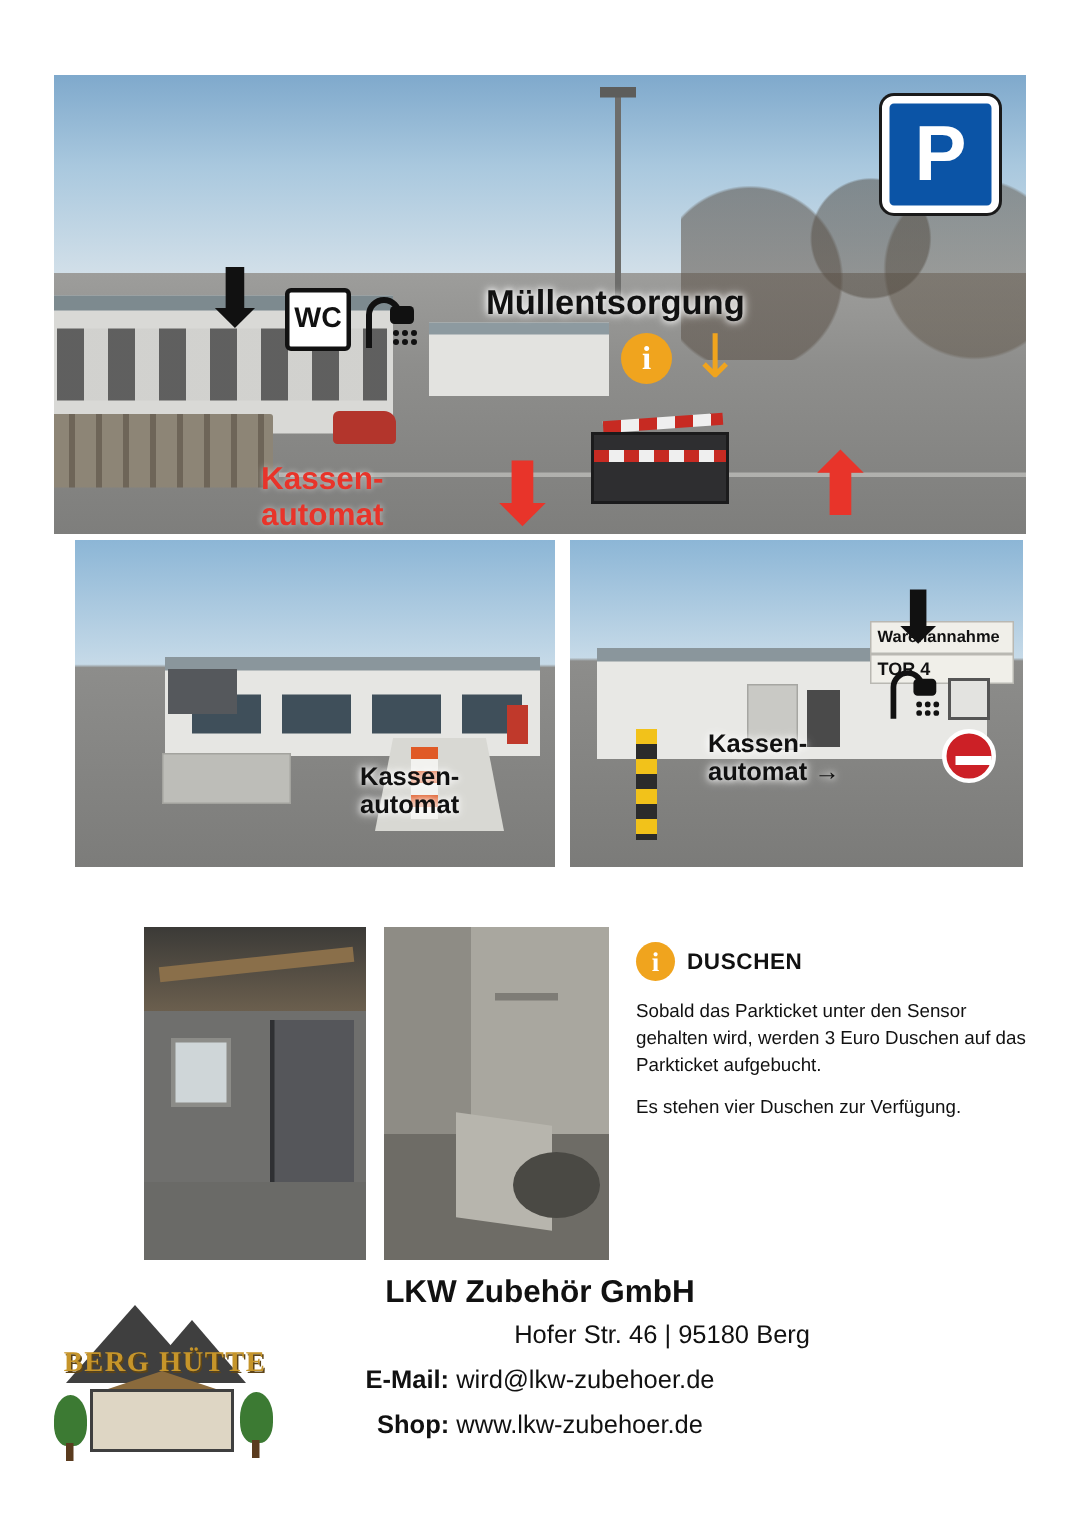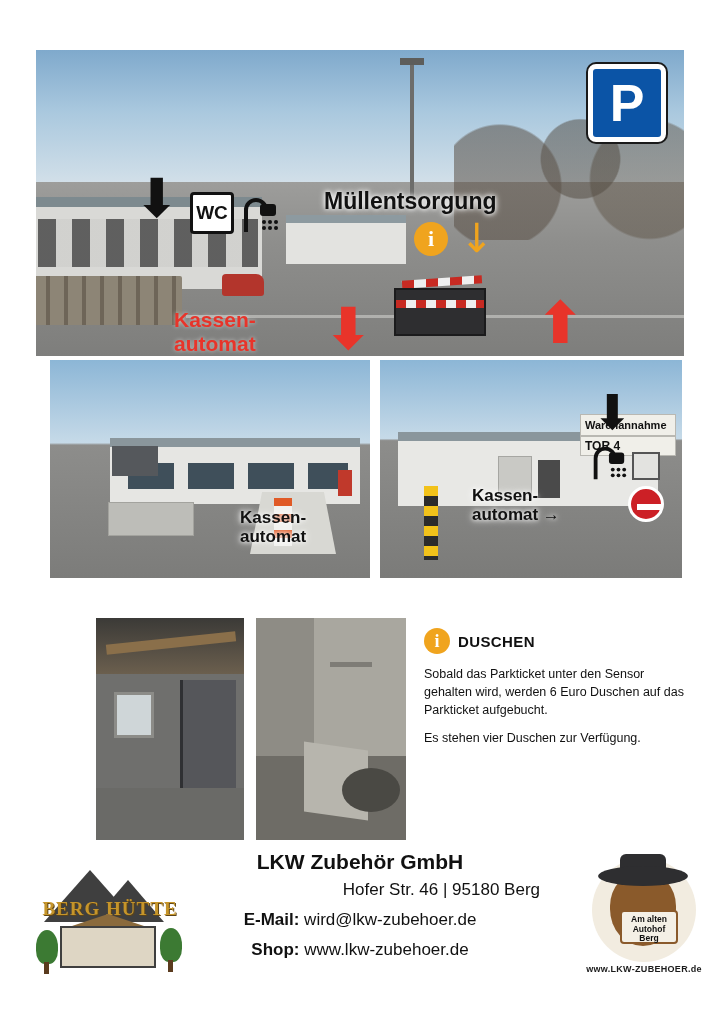--- a/index.html
+++ b/index.html
@@ -405,21 +405,21 @@
     <div class="ps2-bench"></div>
     <div class="ps2-bowl"></div>
     <div class="ps2-rail"></div>
   </div>
 
   <div class="info-block">
     <div class="info-head">
       <div class="dot">i</div>
       <div class="ttl">DUSCHEN</div>
     </div>
-    <div class="info-p">Sobald das Parkticket unter den Sensor gehalten wird, werden 6 Euro Duschen auf das Parkticket aufgebucht.</div>
+    <div class="info-p">Sobald das Parkticket unter den Sensor gehalten wird, werden 3 Euro Duschen auf das Parkticket aufgebucht.</div>
     <div class="info-p">Es stehen vier Duschen zur Verfügung.</div>
   </div>
 
   <div class="footer">
 
     <div class="logo-left">
       <div class="lh-mtn"></div>
       <div class="lh-mtn2"></div>
       <div class="lh-text">BERG HÜTTE</div>
       <div class="lh-roof"></div>
@@ -436,27 +436,15 @@
       <div class="foot-kv">
         <b>E-Mail:</b>
         <span>wird@lkw-zubehoer.de</span>
       </div>
       <div class="foot-kv">
         <b>Shop:</b>
         <span>www.lkw-zubehoer.de</span>
       </div>
     </div>
 
-    <div class="logo-right">
-      <div class="lr-circle"></div>
-      <div class="lr-bear"></div>
-      <div class="lr-hat-top"></div>
-      <div class="lr-hat"></div>
-      <div class="lr-badge">
-        <span>Am alten</span><br>
-        <span>Autohof</span><br>
-        <span>Berg</span>
-      </div>
-      <div class="lr-bottom">www.LKW-ZUBEHOER.de</div>
-    </div>
   </div>
 
 </div>
 
 </body></html>

